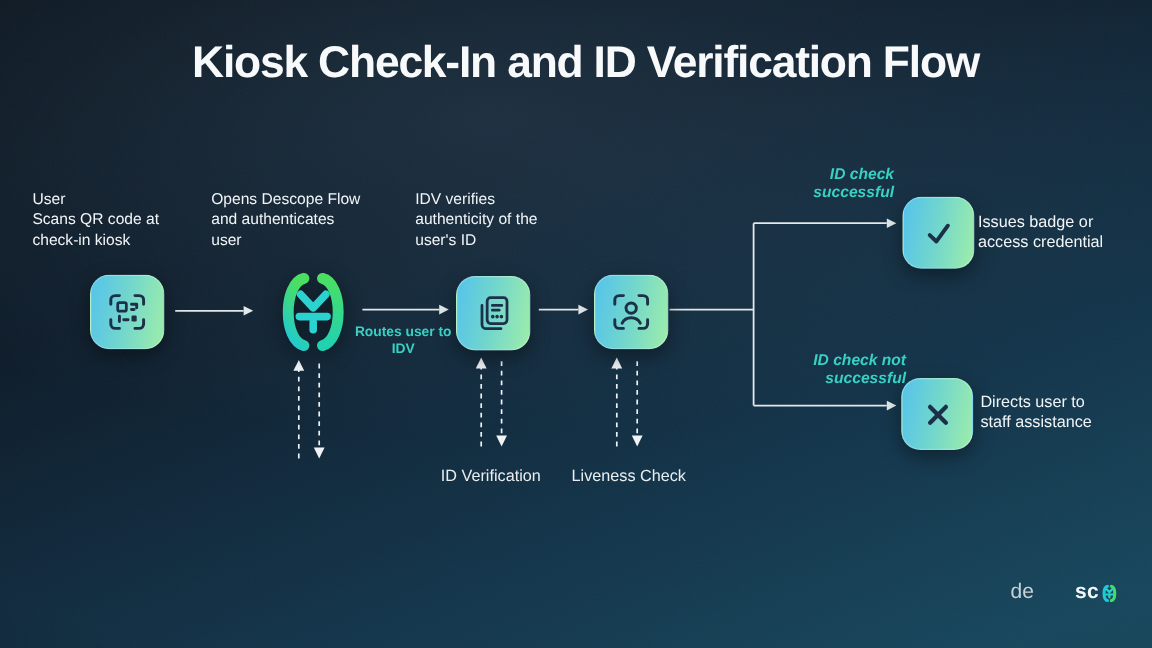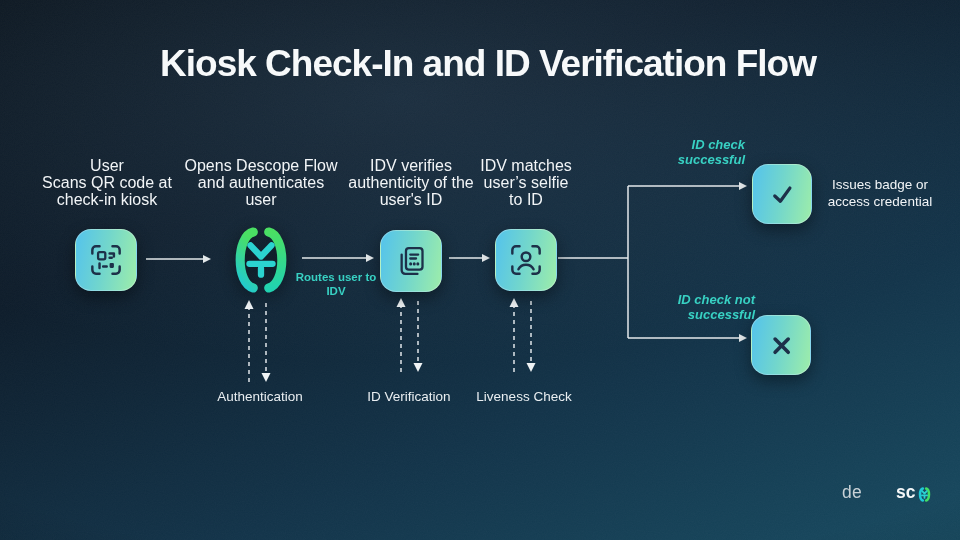--- a/index.html
+++ b/index.html
@@ -6,30 +6,30 @@
   .stage{
     position:relative;width:960px;height:540px;overflow:hidden;
     font-family:"Liberation Sans",sans-serif;
     background:
       radial-gradient(120% 85% at 42% 18%, rgba(90,130,160,0.20), rgba(0,0,0,0) 58%),
       radial-gradient(140% 110% at 50% 45%, rgba(0,0,0,0) 55%, rgba(4,8,12,0.55) 100%),
       linear-gradient(158deg,#0a131c 0%,#0d1b29 32%,#123349 68%,#174a60 100%);
   }
   .noise{position:absolute;left:0;top:0;pointer-events:none;opacity:.5;}
   .title{
-    position:absolute;left:0;right:0;top:31px;margin:12px;text-align:center;
+    position:absolute;left:0;right:0;top:31px;margin:0;text-align:center;
     font-size:37px;font-weight:bold;letter-spacing:-1px;color:#f7f9fa;padding-left:16px;
   }
   .caption{
-    position:absolute;top:157px;font-size:16px;line-height:17px;color:#f2f5f7;
-    text-align:center;white-space:pre-line;
+    position:absolute;top:157px;font-size:13px;line-height:17px;color:#f2f5f7;
+    white-space:pre-line;
   }
   .result-label{
     position:absolute;font-size:13.5px;line-height:17px;color:#f2f5f7;
-    text-align:center;white-space:pre-line;
+    text-align:left;white-space:pre-line;
   }
   .teal-label{
     position:absolute;font-size:13px;line-height:15px;color:#38d1c3;
     font-style:italic;font-weight:bold;text-align:right;white-space:pre-line;
   }
   .routes-label{
     position:absolute;left:290px;top:271px;width:92px;
     font-size:11.5px;line-height:13.5px;color:#38d1c3;
     font-weight:bold;text-align:center;white-space:pre-line;
   }
@@ -113,23 +113,20 @@
 
   <div class="caption" style="left:27px;width:160px;">User
 Scans QR code at
 check-in kiosk</div>
   <div class="caption" style="left:346px;width:130px;">IDV verifies
 authenticity of the
 user's ID</div>
   <div class="caption" style="left:176px;width:170px;">Opens Descope Flow
 and authenticates
 user</div>
-  <div class="caption" style="left:463px;width:126px;">IDV matches
-user’s selfie
-to ID</div>
 
   <div class="tile" style="left:75px;top:229px;width:62px;height:62px;">
     <svg width="46" height="46" viewBox="0 0 64 64" fill="none" stroke="#1d3049" stroke-width="3.4" stroke-linecap="round" stroke-linejoin="round">
       <path d="M23,13 h-5 a5,5 0 0 0 -5,5 v5"></path>
         <path d="M41,13 h5 a5,5 0 0 1 5,5 v5"></path>
       <path d="M13,41 v5 a5,5 0 0 0 5,5 h5"></path>
         <path d="M51,41 v5 a5,5 0 0 1 -5,5 h-5"></path>
       <rect x="21" y="21" width="10" height="10" rx="2" stroke-width="3.2"></rect>
       <path d="M37,23 h6 M43,23 v4 M37,29 h3"></path>
       <path d="M23,37 v6 M28,41 h5"></path>
@@ -192,22 +189,23 @@
   </div>
 
   <div class="routes-label">Routes user to
 IDV</div>
   <div class="teal-label" style="left:620px;top:137px;width:125px;">ID check
 successful</div>
   <div class="teal-label" style="left:625px;top:292px;width:130px;font-style:italic;">ID check not
 successful</div>
   <div class="result-label" style="left:815px;top:176px;width:130px;">Issues badge or
 access credential</div>
-
-  <div class="lane-label" style="left:190px;width:140px;">Authentication</div>
+  <div class="result-label" style="left:817px;top:326px;width:128px;">Directs user to
+staff assistance</div>
+
   <div class="lane-label" style="left:344px;width:130px;">ID Verification</div>
   <div class="lane-label" style="left:459px;width:130px;">Liveness Check</div>
 
   <div class="logo">
     <span class="lg-light">de</span>
       <span class="lg-bold">sc</span>
     <svg width="15" height="15" viewBox="0 0 100 100">
       <path d="M39,10 C14,16 14,84 39,90" fill="none" stroke="#1fc9d6" stroke-width="17" stroke-linecap="round"></path>
       <path d="M61,10 C86,16 86,84 61,90" fill="none" stroke="#43de66" stroke-width="17" stroke-linecap="round"></path>
       <g stroke="#2bd3d0" fill="#2bd3d0" stroke-linecap="round">

